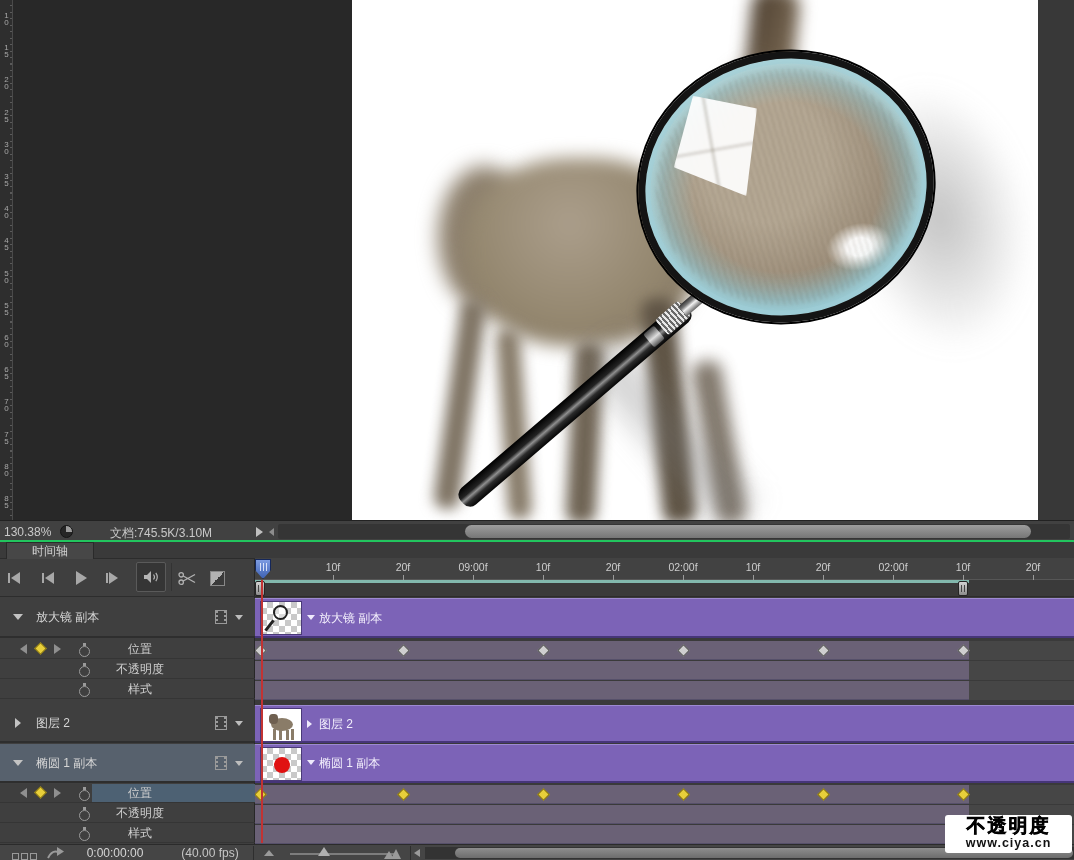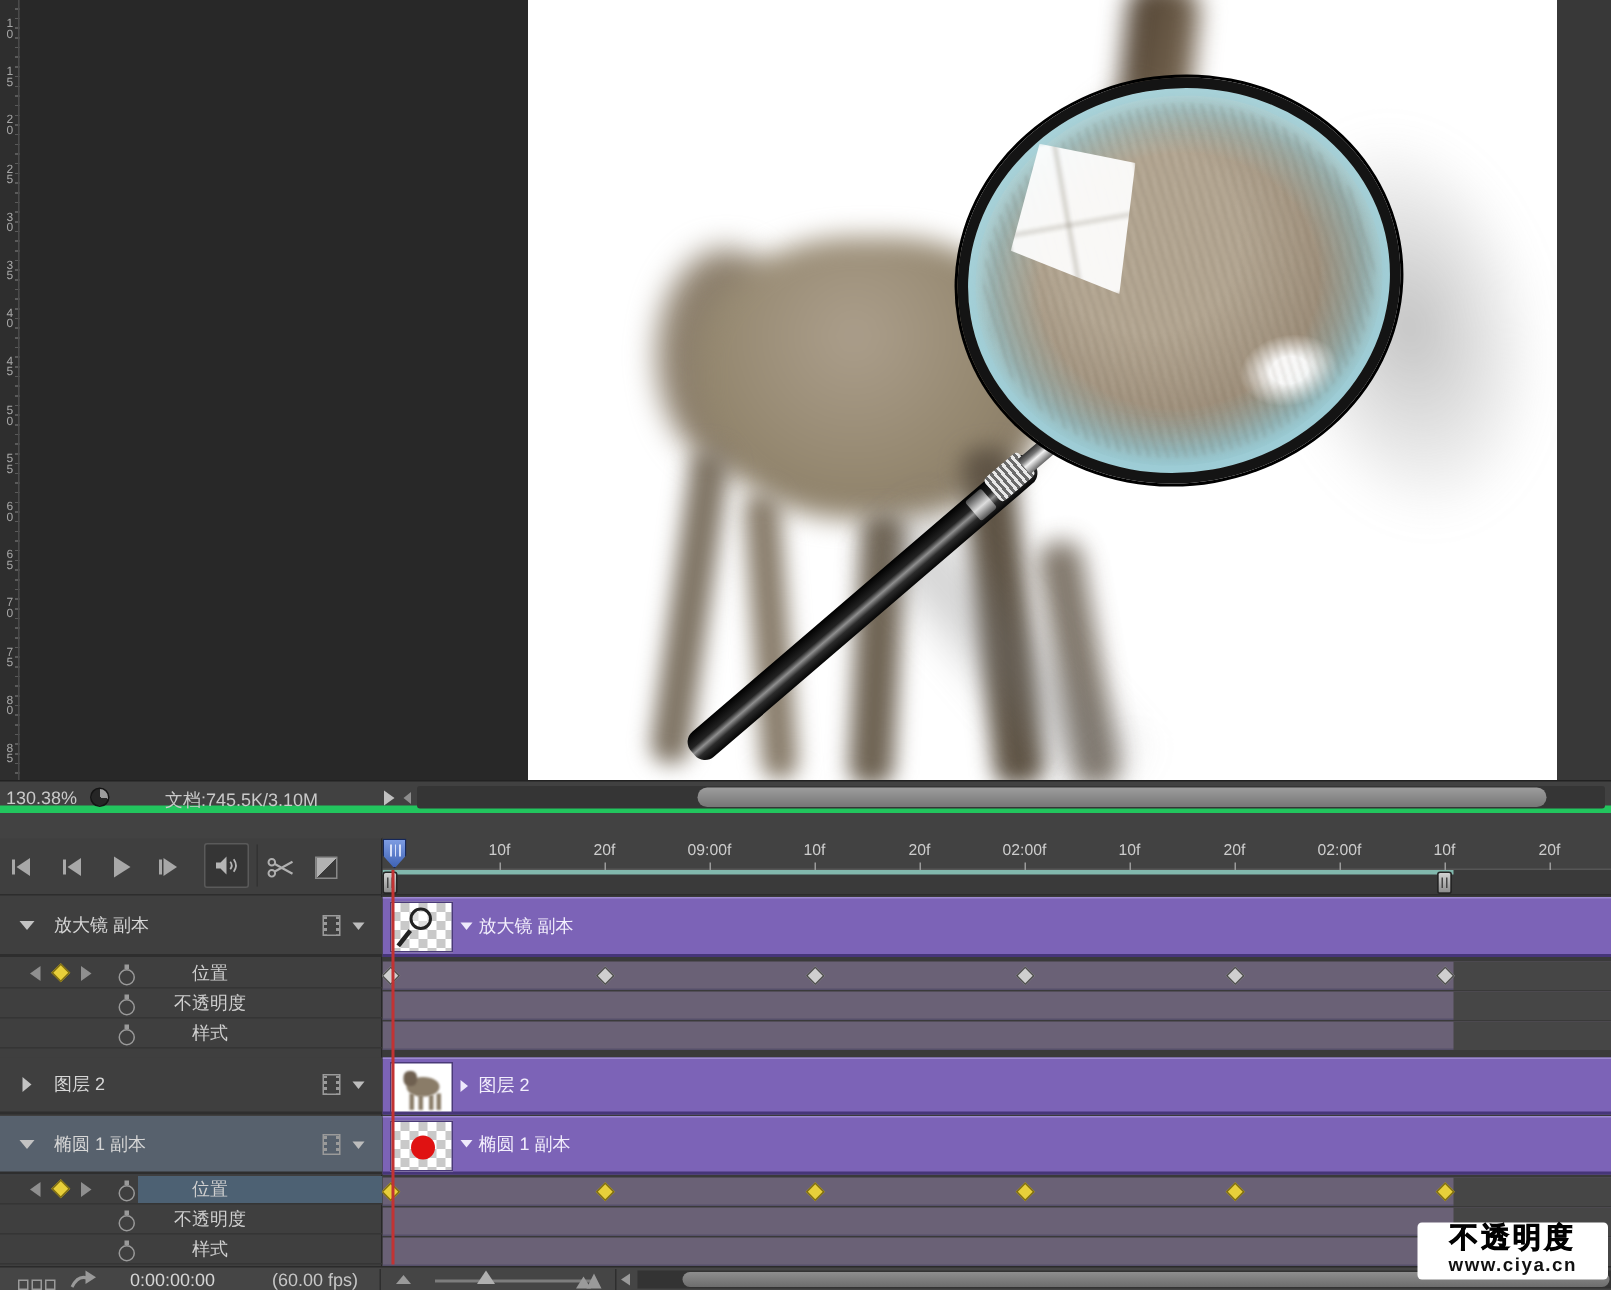--- a/index.html
+++ b/index.html
@@ -35,21 +35,21 @@
       radial-gradient(circle at 44% 38%,#b4a793 0 28%,#9b8c78 58%,#80715c 100%)}
   .fur-streaks{position:absolute;left:10px;top:10px;right:10px;bottom:10px;border-radius:50%;opacity:.55;
     background:repeating-linear-gradient(83deg,rgba(58,45,30,.18) 0 2px,transparent 2px 6px),repeating-linear-gradient(100deg,rgba(255,255,255,.10) 0 1px,transparent 1px 7px);
     filter:blur(1px)}
   .lens-reflection{position:absolute;left:34px;top:22px;width:92px;height:108px;background:rgba(255,255,255,.92);
     clip-path:polygon(0% 62%,34% 0%,100% 22%,72% 100%);filter:blur(1.5px)}
   .lens-reflection::after{content:"";position:absolute;left:44%;top:0;width:2px;height:100%;background:rgba(90,80,60,.35)}
   .lens-reflection::before{content:"";position:absolute;left:0;top:52%;width:100%;height:2px;background:rgba(90,80,60,.3)}
 
   
-  .status-bar{position:absolute;left:0;top:520px;width:1074px;height:22px;background:#414141;border-top:1px solid #222;border-bottom:5px solid #22c55e;color:#c9c9c9;font-size:12px}
+  .status-bar{position:absolute;left:0;top:520px;width:1074px;height:22px;background:#414141;border-top:1px solid #222;border-bottom:2px solid #22c55e;color:#c9c9c9;font-size:12px}
   .timer-icon{position:absolute;left:60px;top:4px;width:13px;height:13px;border-radius:50%;border:1px solid #141414;
     background:conic-gradient(#9c9c9c 0 100deg,#262626 100deg 360deg)}
   .hs-track{position:absolute;left:278px;top:3px;width:792px;height:15px;background:#353535;border-radius:2px}
   .hs-thumb{position:absolute;left:187px;top:1px;width:566px;height:13px;border-radius:7px;background:linear-gradient(#9d9d9d,#767676)}
   .tri{width:0;height:0;display:inline-block}
   .tri-r{border-top:5px solid transparent;border-bottom:5px solid transparent;border-left:7px solid #c0c0c0}
   .tri-l-sm{border-top:4px solid transparent;border-bottom:4px solid transparent;border-right:5px solid #8d8d8d}
 
   
   .tl{position:absolute;left:0;top:542px;width:1074px;height:318px;background:#424242}
@@ -208,20 +208,23 @@
     <span class="timer-icon"></span>
     <span class="abs" style="left:110px;top:4px">文档:745.5K/3.10M</span>
     <span class="tri tri-r abs" style="left:256px;top:6px"></span>
     <span class="tri tri-l-sm abs" style="left:269px;top:7px"></span>
     <div class="hs-track">
       <div class="hs-thumb"></div>
     </div>
   </div>
 
   <div class="tl">
+    <div class="tab-row">
+      <div class="tab">时间轴</div>
+    </div>
 
     <div class="tl-left">
       <div class="controls-row">
         <div class="tbtn" style="left:8px">
             <span class="bar-v"></span>
             <span class="t-left"></span>
           </div>
         <div class="tbtn" style="left:42px">
             <span class="bar-v"></span>
             <span class="t-left"></span>
@@ -402,21 +405,21 @@
 
     <div class="bottom-bar">
       <span class="boxes abs" style="left:12px;top:4px"><i></i><i></i><i></i></span>
       <span class="abs" style="left:46px;top:1px">
         <svg width="20" height="13" viewBox="0 0 20 13">
             <path d="M2 12 Q6 4 12 6" stroke="#9a9a9a" fill="none" stroke-width="2"></path>
             <path d="M11 1 L18 5.5 L11 10 z" fill="#9a9a9a"></path>
           </svg>
       </span>
       <span class="abs" style="left:80px;top:1px;width:70px;text-align:center">0:00:00:00</span>
-      <span class="abs" style="left:168px;top:1px;width:84px;text-align:center;color:#c6c6c6">(60.00 fps)</span>
+      <span class="abs" style="left:168px;top:1px;width:84px;text-align:center;color:#c6c6c6">(40.00 fps)</span>
       <span class="bdiv" style="left:253px"></span>
       <span class="zo-tri"></span>
       <span class="slider-track">
           <span class="slider-thumb" style="left:28px"></span>
         </span>
       <span class="zi-tris">
           <i style="left:0;top:3px"></i>
           <i style="left:7px;top:1px;border-bottom-width:10px"></i>
         </span>
       <span class="bdiv" style="left:410px"></span>

